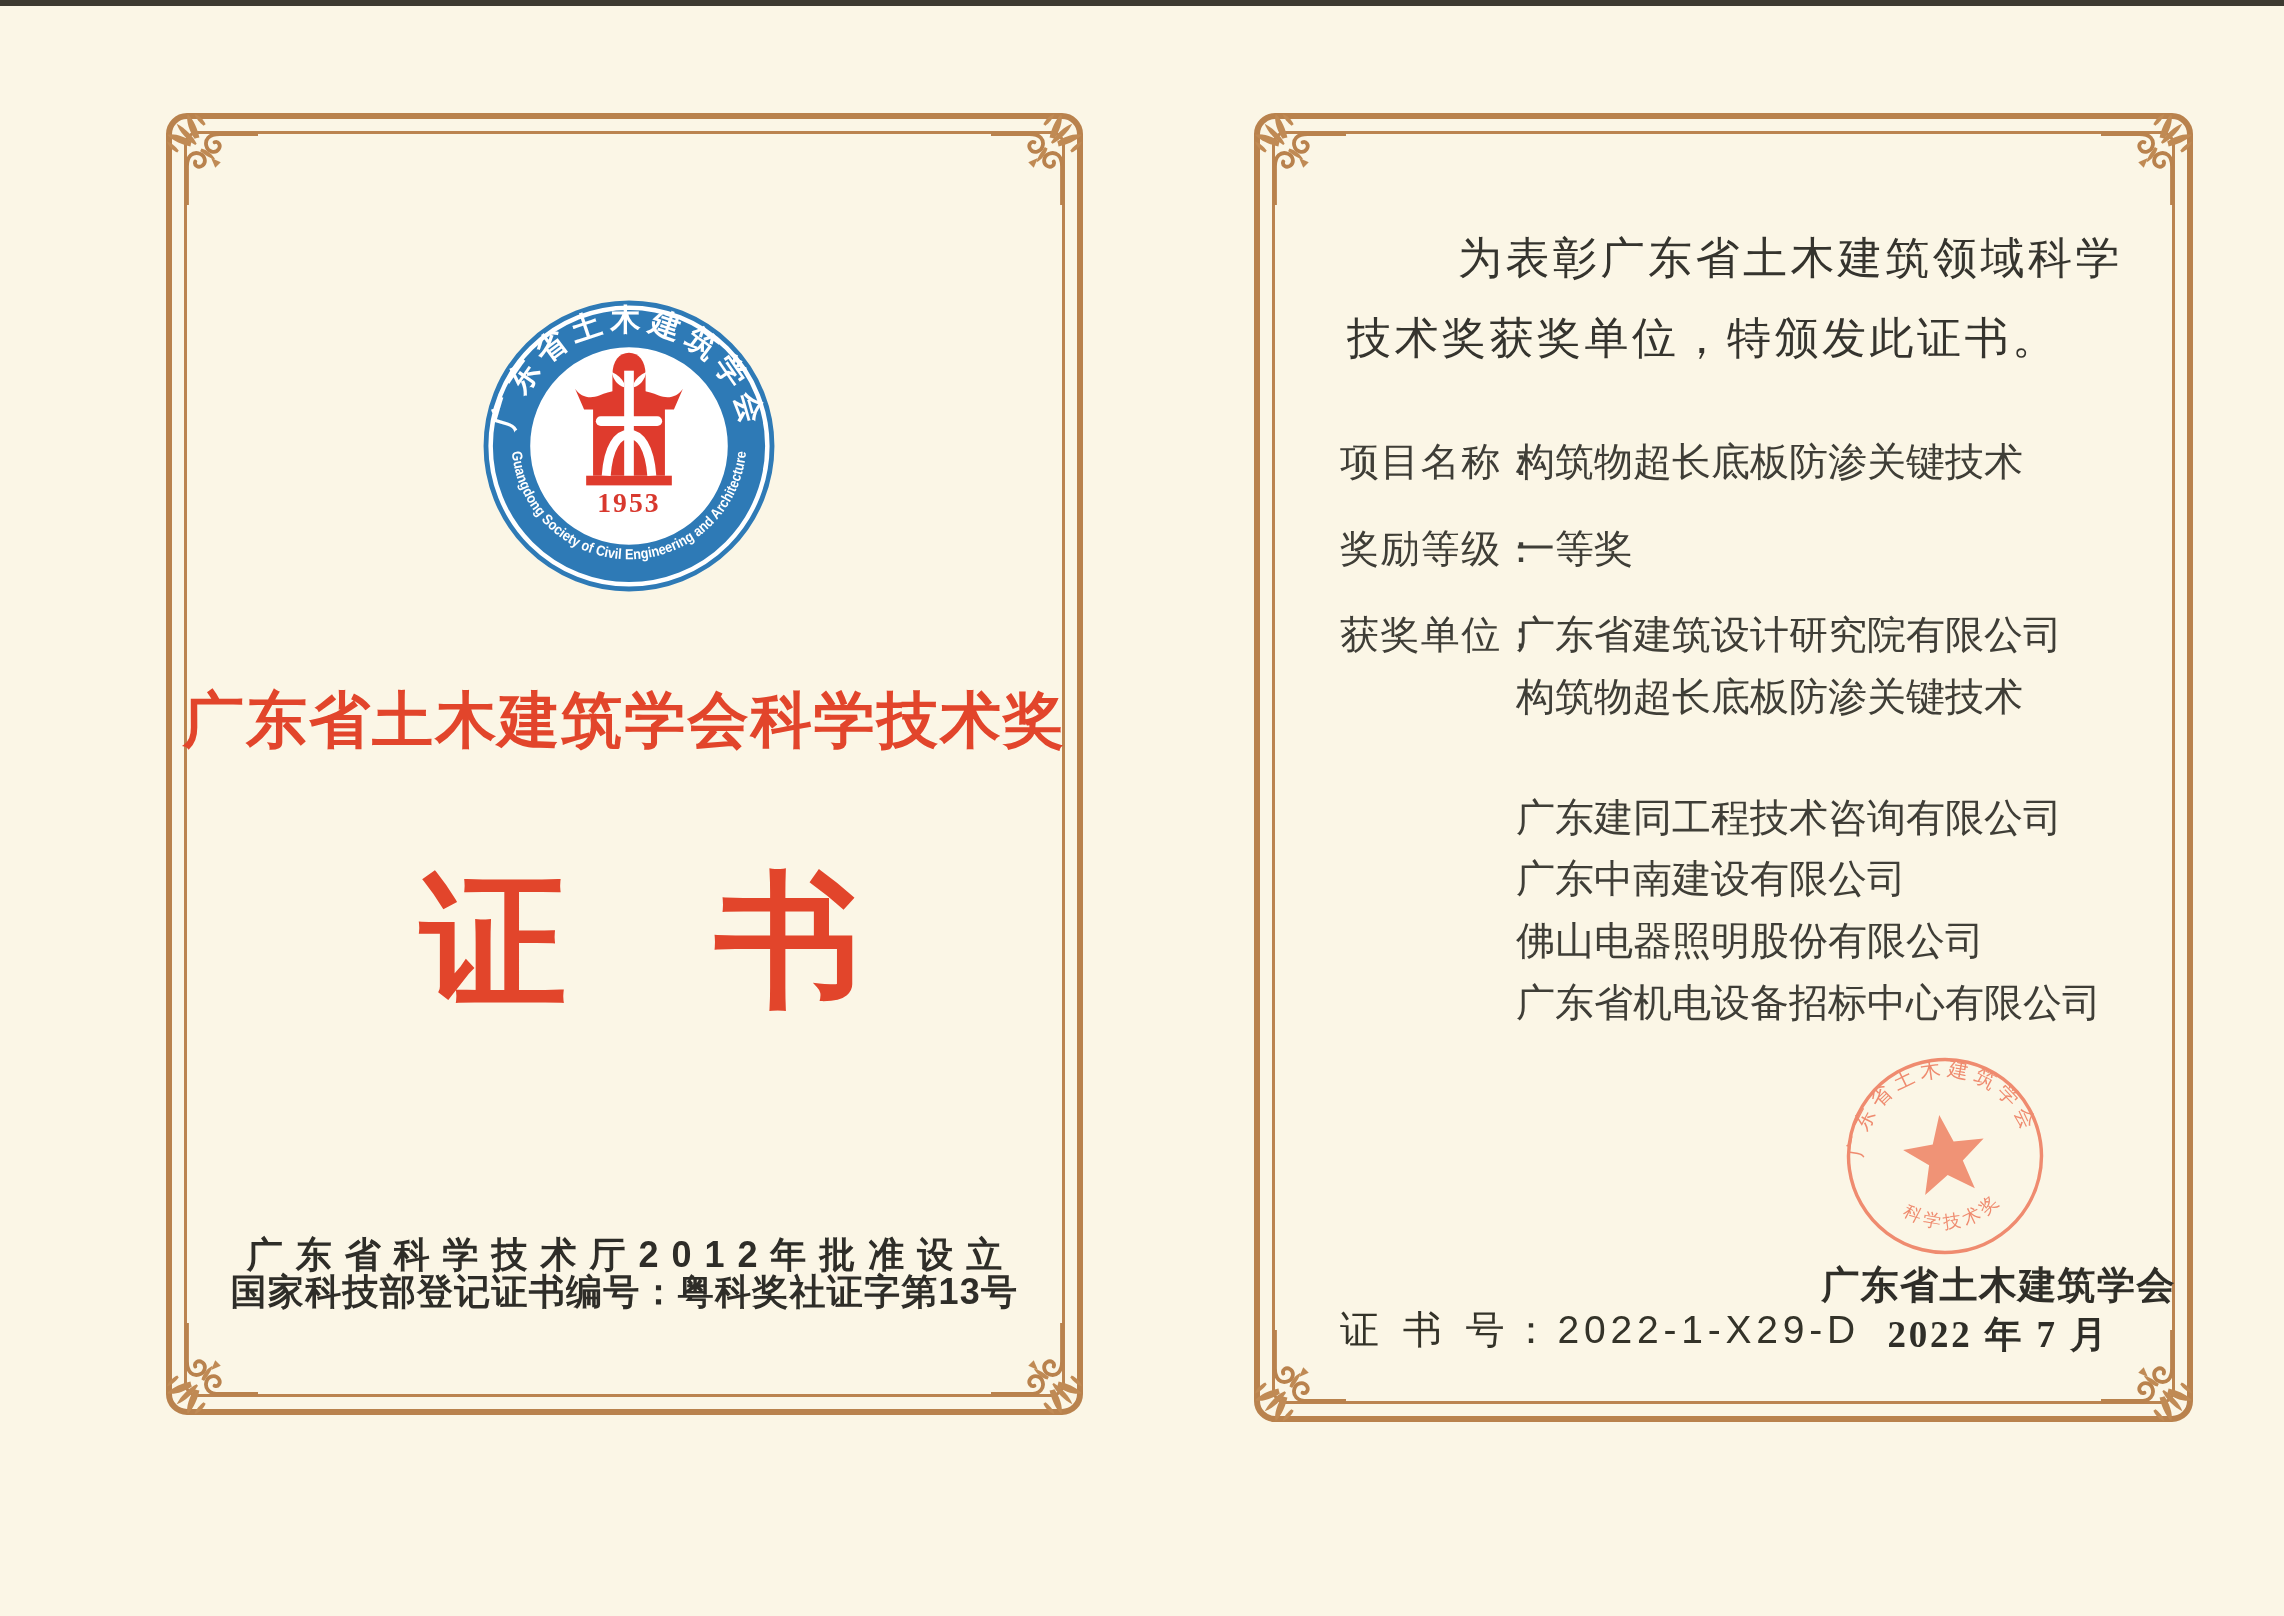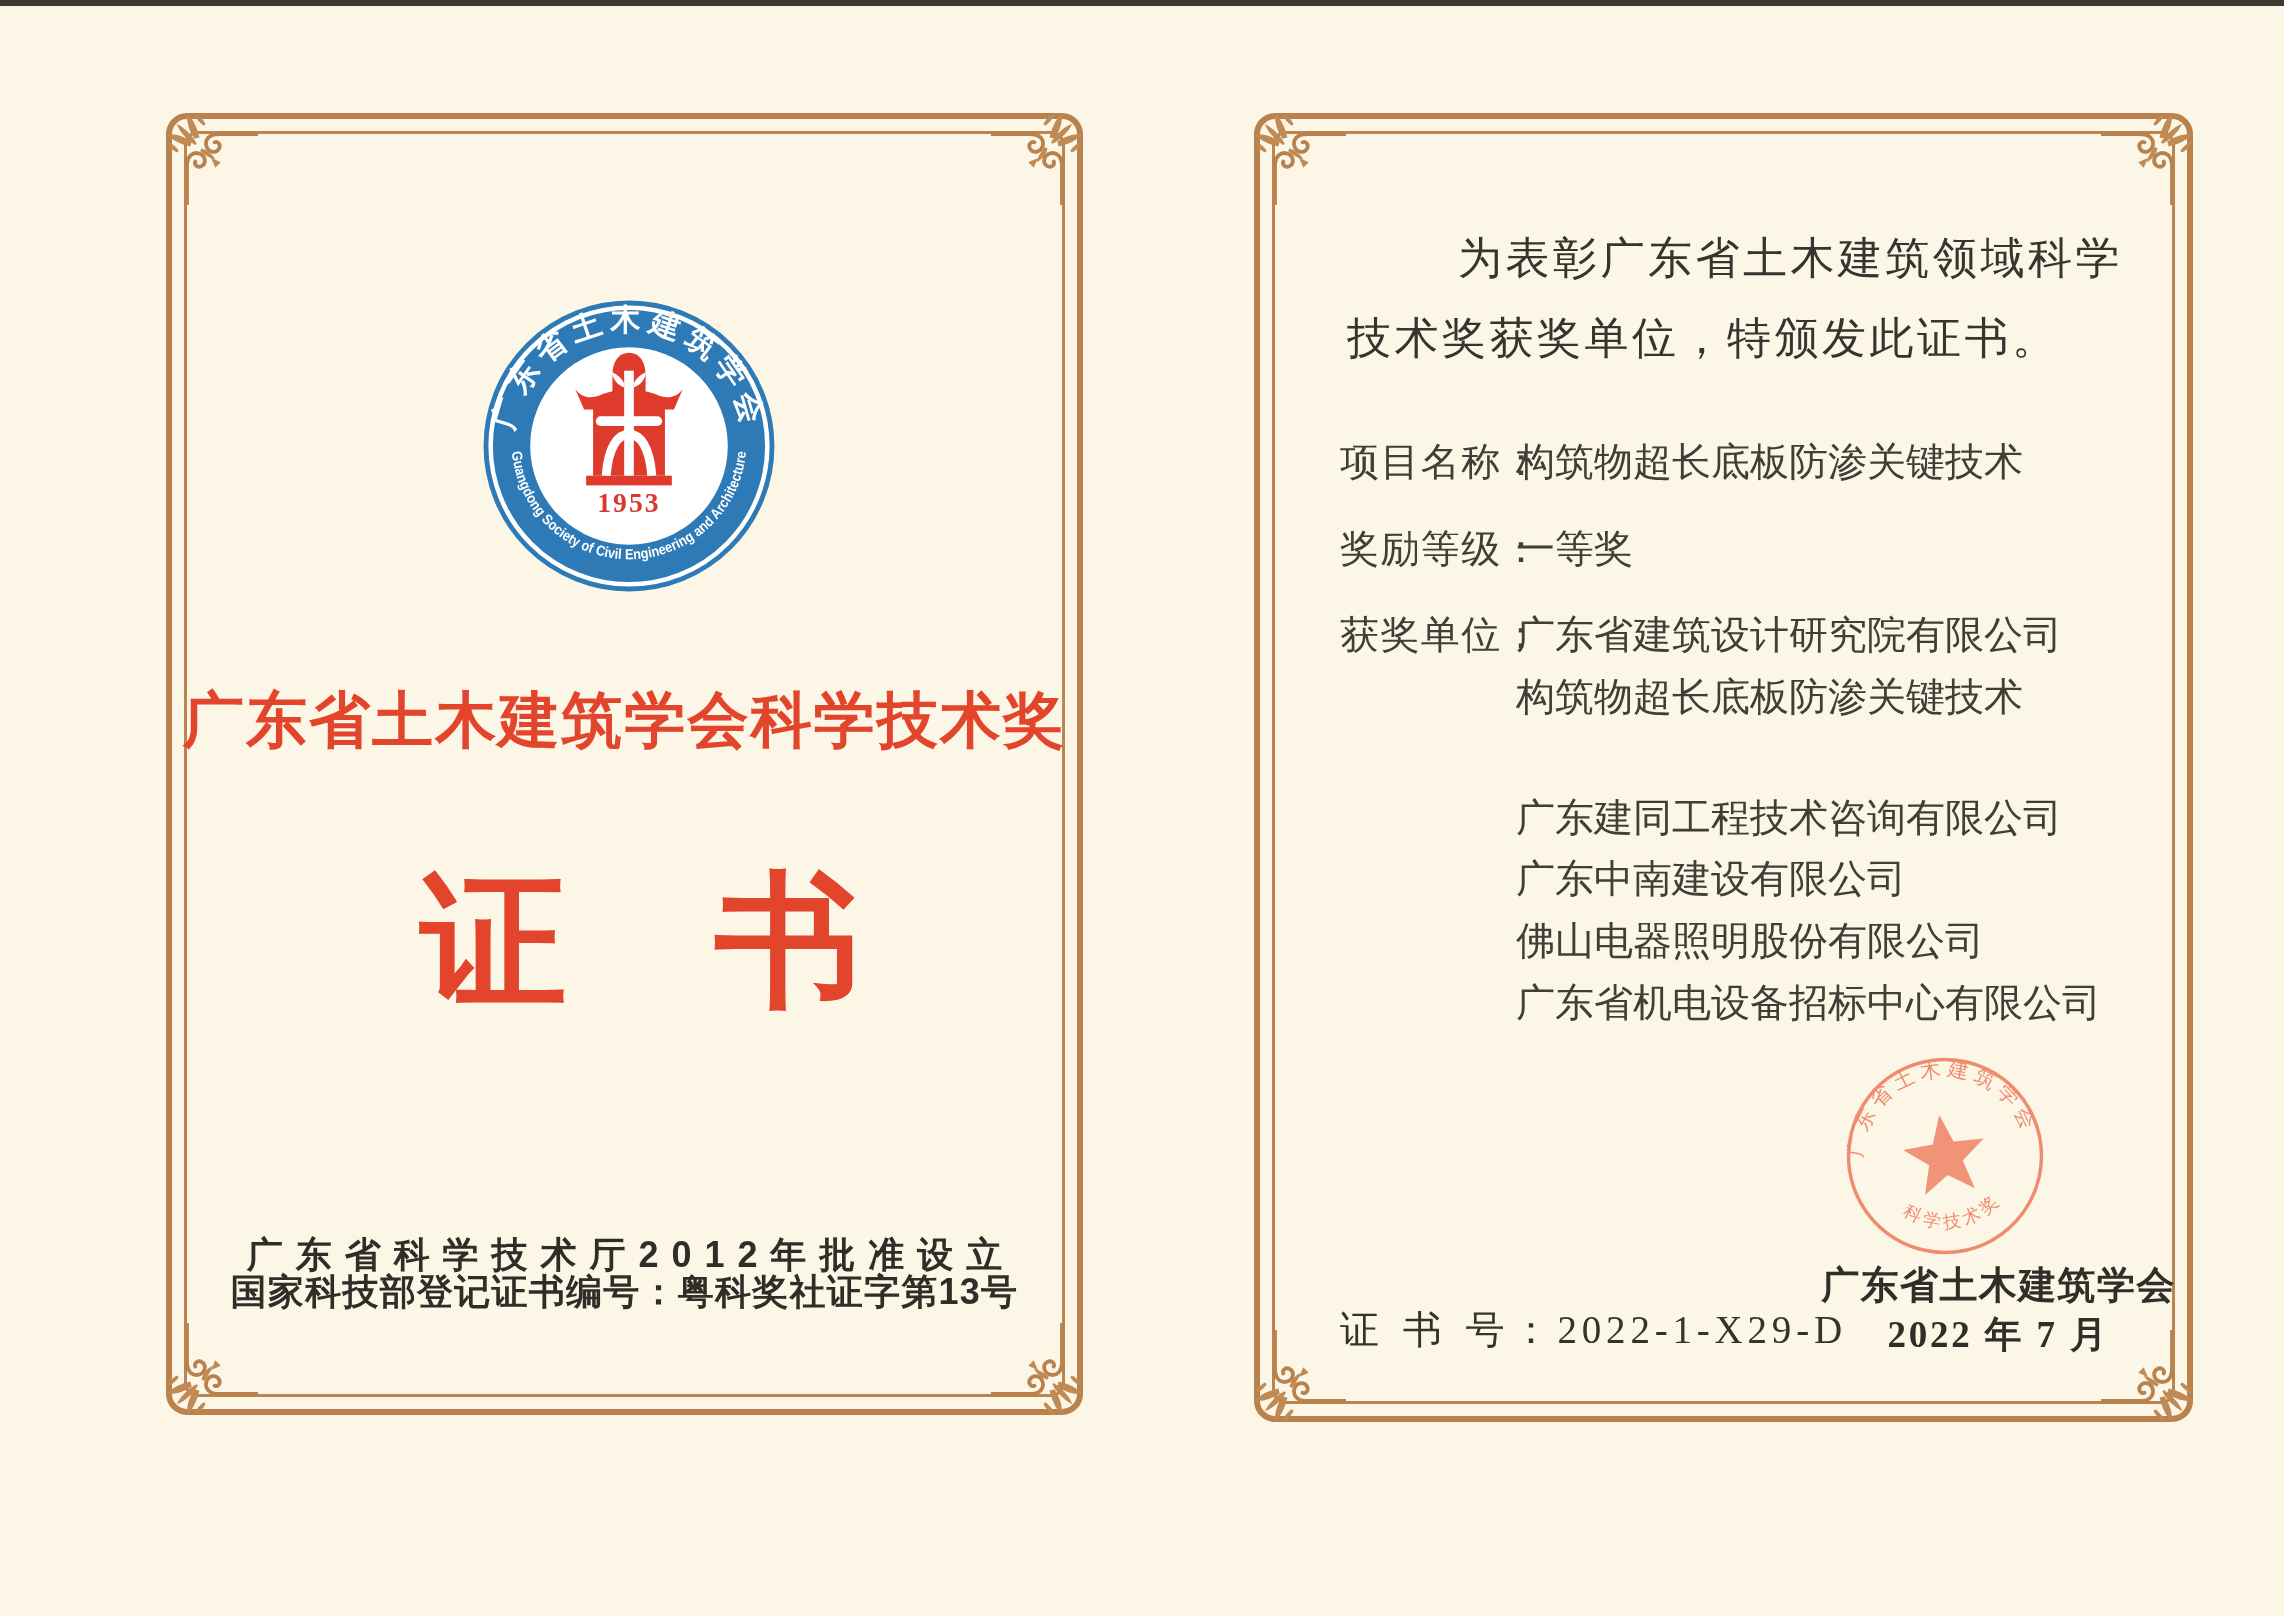--- a/index.html
+++ b/index.html
@@ -39,21 +39,21 @@
 
   
   .intro-line{position:absolute;font-size:44px;color:#35342e;letter-spacing:3.5px;line-height:1;white-space:nowrap;}
   .intro-line.l1{left:204px;top:124px;font-family:Liberation Serif, serif;}
   .intro-line.l2{left:93px;top:204px;}
   .detail-row{position:absolute;left:86px;font-size:39px;color:#3f3e37;line-height:1.15;white-space:nowrap;}
   .detail-row .lbl{display:inline-block;width:176px;letter-spacing:1.4px;}
   .winner-item{position:absolute;left:262px;font-size:39px;color:#3f3e37;line-height:1.15;white-space:nowrap;}
   .certno-row{position:absolute;left:86px;top:1190px;font-size:39px;color:#343329;white-space:nowrap;}
   .certno-row .certno-label{letter-spacing:7px;}
-  .certno-row .certno-value{font-family:Liberation Serif, serif;letter-spacing:4.8px;}
+  .certno-row .certno-value{font-family:Liberation Sans, sans-serif;letter-spacing:4.8px;}
   .issuer-line{position:absolute;left:565px;top:1153px;width:359px;text-align:center;
     font-size:38px;font-weight:700;color:#2f2e28;letter-spacing:1.4px;line-height:1;white-space:nowrap;z-index:3;}
   .date-line{position:absolute;left:565px;top:1203px;width:359px;text-align:center;
     font-size:37px;font-weight:700;color:#2f2e28;letter-spacing:2.8px;line-height:1;white-space:nowrap;z-index:3;}
   .seal{position:absolute;left:589px;top:941px;width:204px;height:204px;z-index:1;opacity:0.92;}
 </style>
 </head>
 <body>
 
 <svg width="0" height="0" style="position:absolute" aria-hidden="true">

